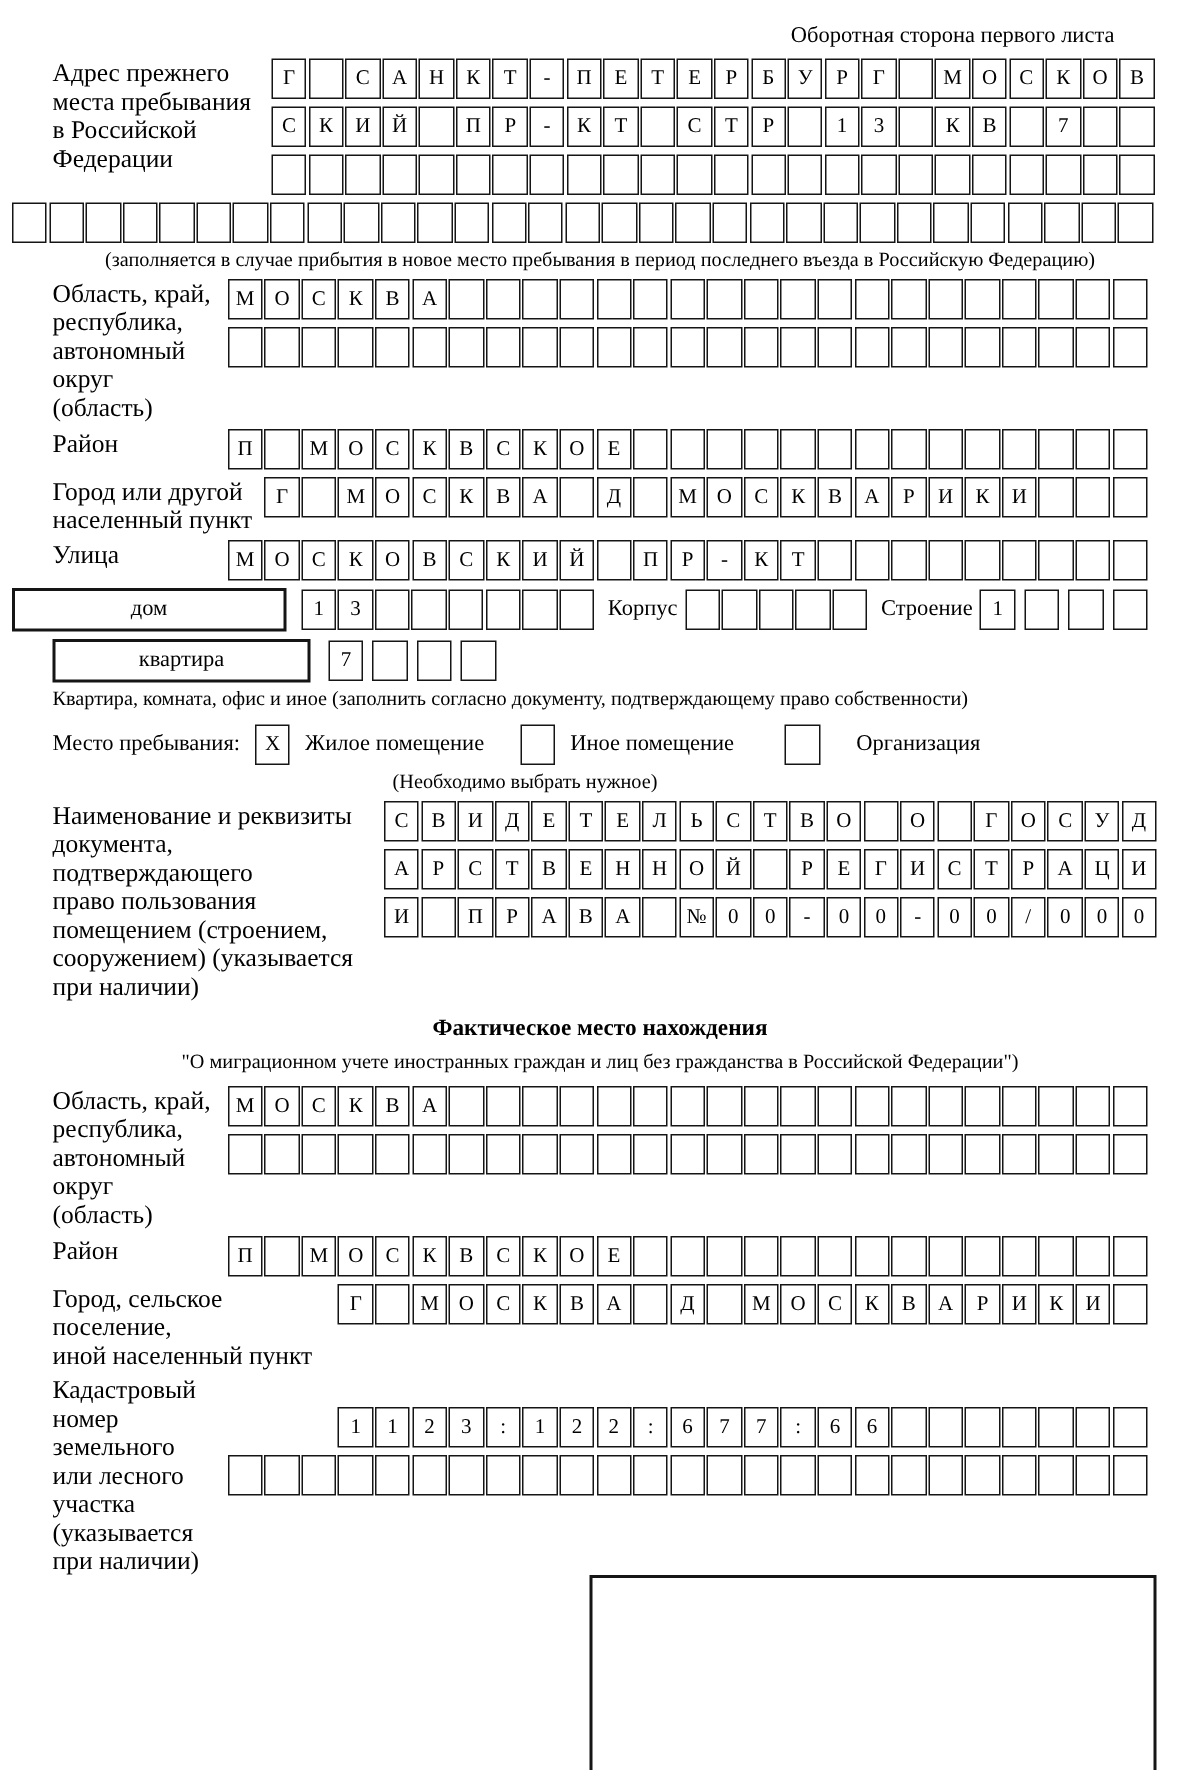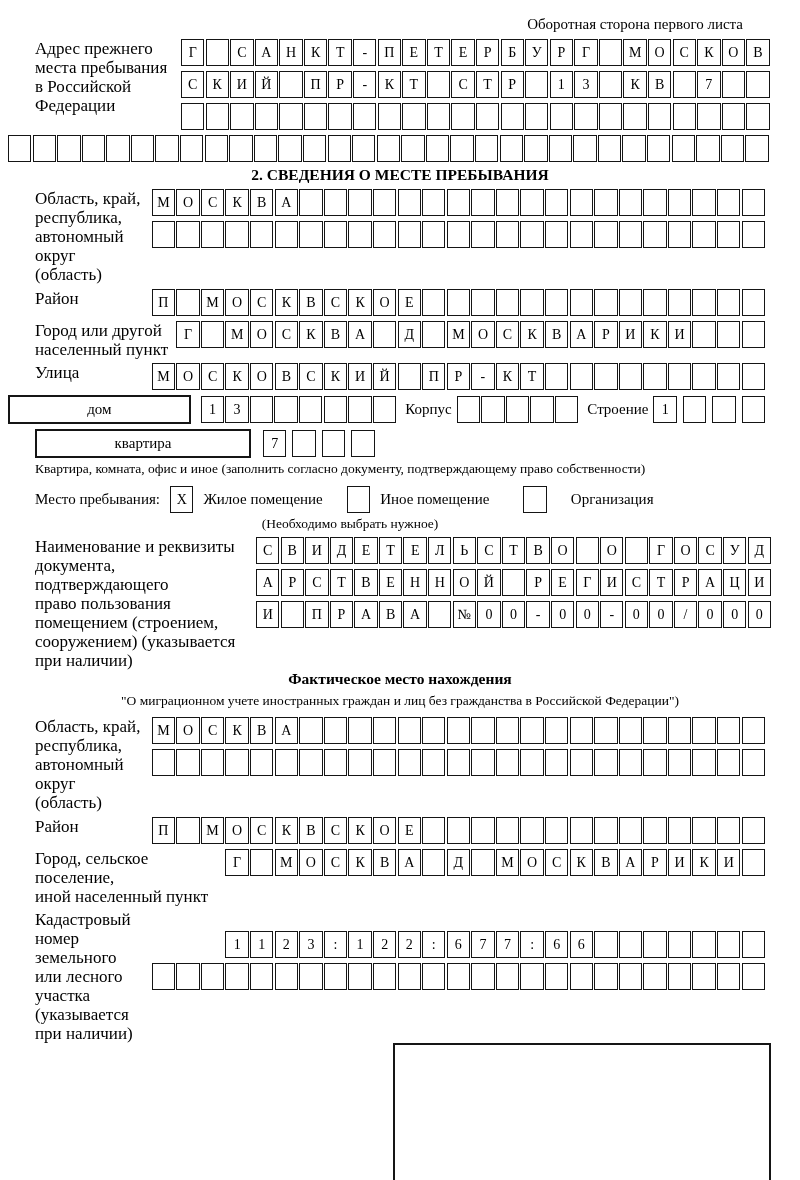--- a/index.html
+++ b/index.html
@@ -22,21 +22,21 @@
   .bleed{margin-left:-27px;text-align:right;}
   .bigbox{box-sizing:border-box;height:29px;border:2px solid #151515;display:flex;align-items:center;
           justify-content:center;font-size:15px;background:#fff;}
   .houserow{display:flex;align-items:center;margin-top:5px;}
   .inlbl{font-size:15px;padding:0 5px 0 9px;white-space:nowrap;}
   .stayrow{display:flex;align-items:center;margin-top:9px;font-size:15px;}
   .stayrow .cells{margin:0 10px;}
   .stamp{margin-left:358px;width:378px;}
   .stampbox{box-sizing:border-box;height:178px;border:2.5px solid #151515;background:#fff;}
   .mt2{margin-top:2px;}.mt4{margin-top:4px;}.mt5{margin-top:5px;}.mt6{margin-top:6px;}
-  .mt8{margin-top:8px;}.mt10{}
+  .mt8{margin-top:8px;}.mt10{margin-top:10px;}
   .w140{flex:0 0 140px;}.w215{flex:0 0 215px;}
   .choose-note{padding-right:100px;}
 </style>
 </head>
 <body>
 
 <div class="page">
 
   <div class="hdr">Оборотная сторона первого листа</div>
 
@@ -152,22 +152,22 @@
       <span class="cell"></span>
       <span class="cell"></span>
       <span class="cell"></span>
       <span class="cell"></span>
       <span class="cell"></span>
       <span class="cell"></span>
       <span class="cell"></span>
       <span class="cell"></span>
       <span class="cell"></span>
     </div>
-
-  <div class="title mt4">2. СВЕДЕНИЯ О МЕСТЕ ПРЕБЫВАНИЯ</div>
+  <div class="note center mt2">(заполняется в случае прибытия в новое место пребывания в период последнего въезда в Российскую Федерацию)</div>
+
 
   <div class="frow mt5">
     <div class="lbl pre">Область, край,
 республика,
 автономный
 округ (область)</div>
     <div class="cellcol">
       <div class="cells">
           <span class="cell">М</span>
           <span class="cell">О</span>
@@ -341,21 +341,21 @@
     <div class="inlbl">Строение</div>
     <div class="cells sp">
         <span class="cell">1</span>
         <span class="cell"></span>
         <span class="cell"></span>
         <span class="cell"></span>
       </div>
   </div>
 
   <div class="houserow">
-    <div class="bigbox" style="width:216px;">квартира</div>
+    <div class="bigbox" style="width:172px;">квартира</div>
     <div class="cells sp" style="margin-left:12px;">
         <span class="cell">7</span>
         <span class="cell"></span>
         <span class="cell"></span>
         <span class="cell"></span>
       </div>
   </div>
   <div class="note mt2">Квартира, комната, офис и иное (заполнить согласно документу, подтверждающему право собственности)</div>
 
   <div class="stayrow">

